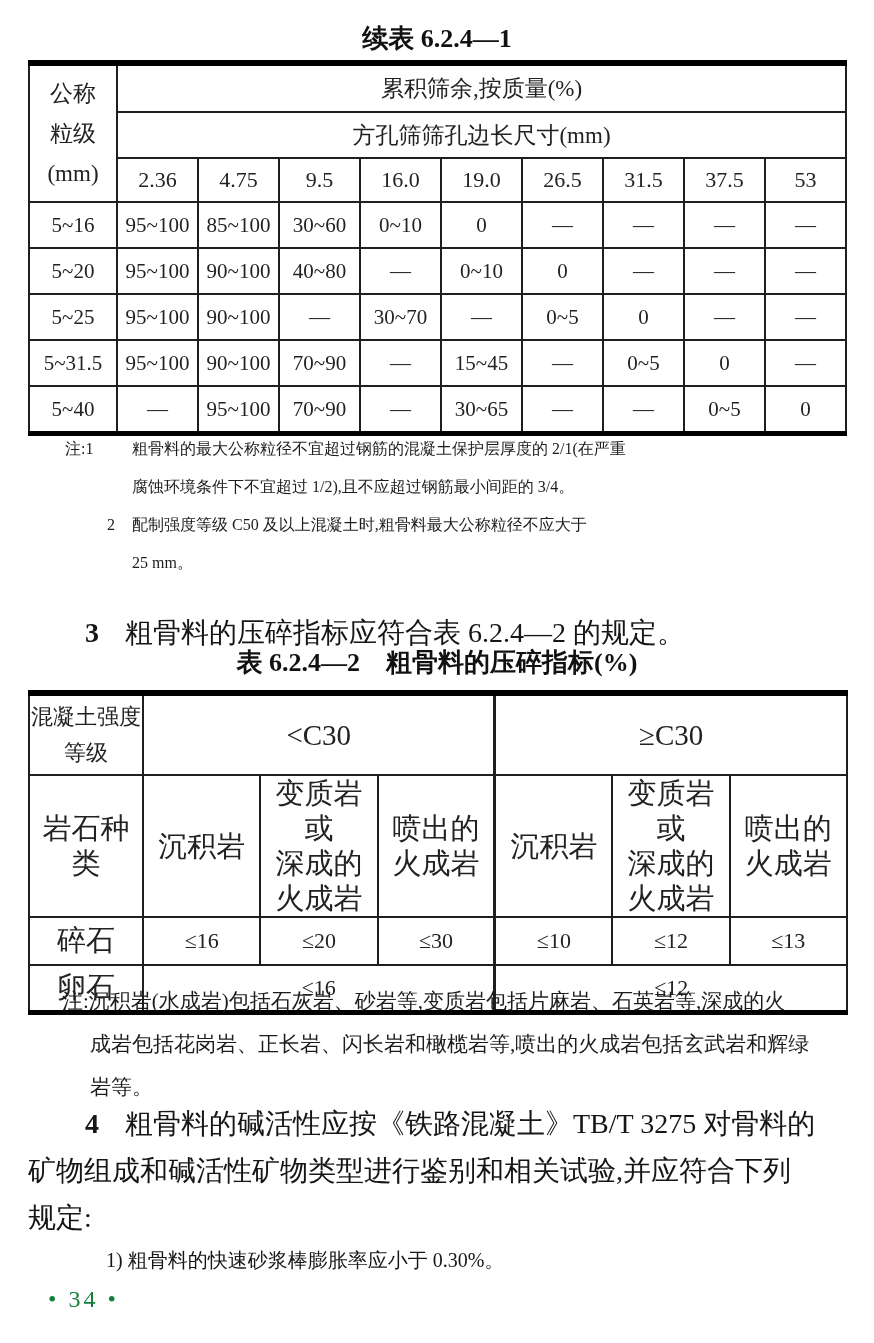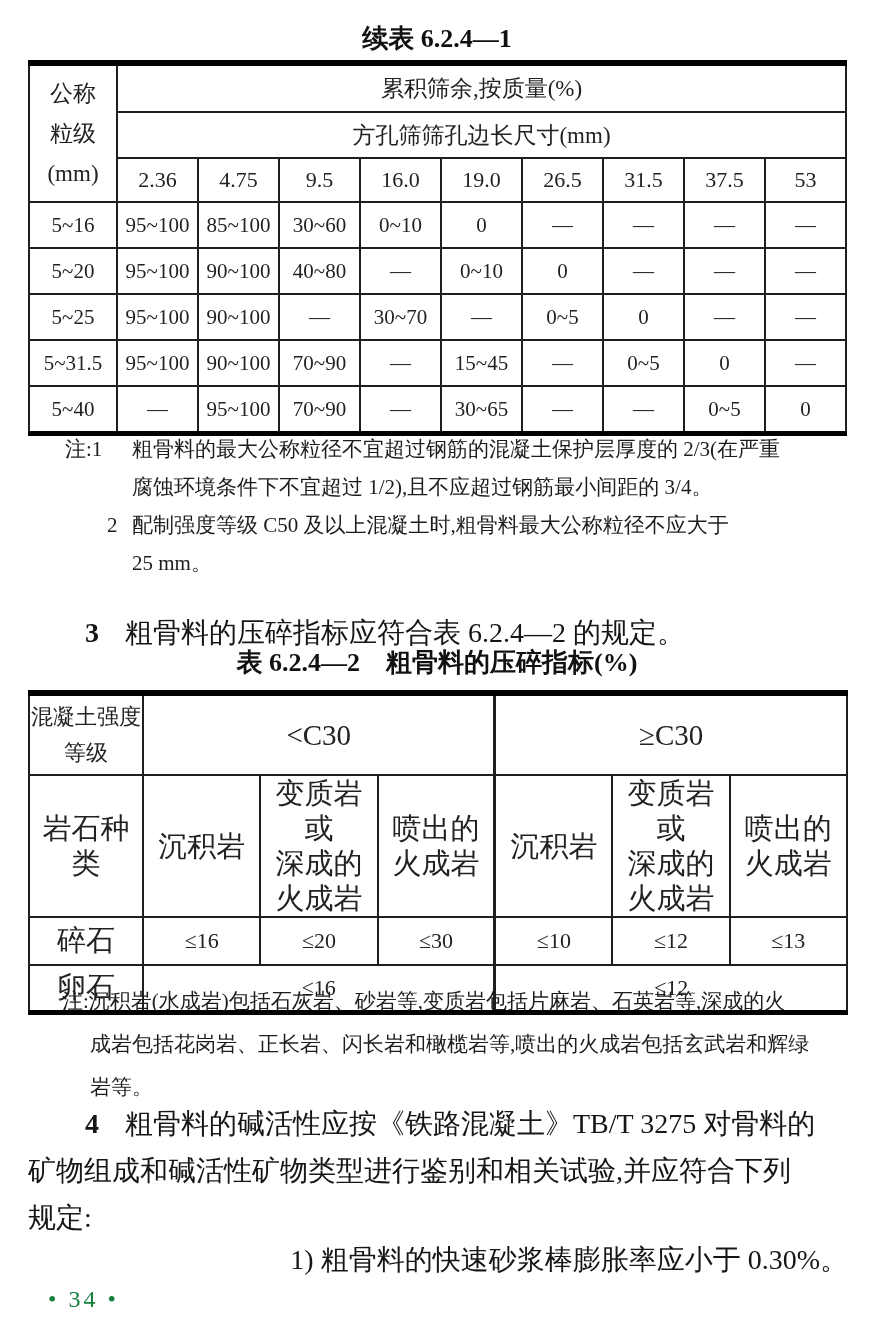--- a/index.html
+++ b/index.html
@@ -53,21 +53,21 @@
   .tb2 tr.r2 td{height:108px;line-height:35px;}
   .tb2 tr.r3 td{height:46px;}
   .tb2 tr.r4 td{height:44px;}
   .tb2 td.stub2{font-size:22px;line-height:36px;}
   .tb2 .val{font-size:22px;}
   .tb2 .mid{border-left-width:3px;}
 
   
   .note1{
     position:absolute;left:65px;top:430px;width:790px;
-    font-size:21px;line-height:38px;color:#1c1c1c;
+    font-size:16px;line-height:38px;color:#1c1c1c;
   }
   .note-item{position:relative;padding-left:67px;}
   .nlabel{position:absolute;left:0;top:0;}
   .nlabel2{left:42px;}
   .note2{
     position:absolute;left:62px;top:980px;width:792px;
     font-size:21px;line-height:43px;color:#1c1c1c;
     padding-left:28px;text-indent:-28px;
   }
 
@@ -75,23 +75,22 @@
   .para{
     position:absolute;left:28px;width:820px;
     font-size:28px;line-height:47px;color:#161616;
     text-indent:57px;
   }
   .p3{top:613px;line-height:40px;}
   .p4{top:1100px;}
   .pnum{font-weight:bold;margin-right:26px;font-family:"Liberation Serif","DejaVu Serif",serif;}
   .sub1{
     position:absolute;left:28px;top:1240px;width:820px;
-    font-size:28px;line-height:40px;color:#161616;
+    font-size:20px;line-height:40px;color:#161616;
     text-indent:78px;
-    text-align:right;
   }
 
   
   .pageno{
     position:absolute;left:48px;top:1286px;
     font-size:24px;letter-spacing:3px;color:#15803d;
   }
 </style>
 </head>
 <body>
@@ -193,21 +192,21 @@
       <td>—</td>
       <td>0~5</td>
       <td>0</td>
     </tr>
   </tbody>
     </table>
 
   <div class="note1">
     <div class="note-item">
       <span class="nlabel">注:1</span>
-      <div class="pre">粗骨料的最大公称粒径不宜超过钢筋的混凝土保护层厚度的 2/3(在严重
+      <div class="pre">粗骨料的最大公称粒径不宜超过钢筋的混凝土保护层厚度的 2/1(在严重
 腐蚀环境条件下不宜超过 1/2),且不应超过钢筋最小间距的 3/4。</div>
     </div>
     <div class="note-item">
       <span class="nlabel nlabel2">2</span>
       <div class="pre">配制强度等级 C50 及以上混凝土时,粗骨料最大公称粒径不应大于
 25 mm。</div>
     </div>
   </div>
 
   <div class="para p3">

